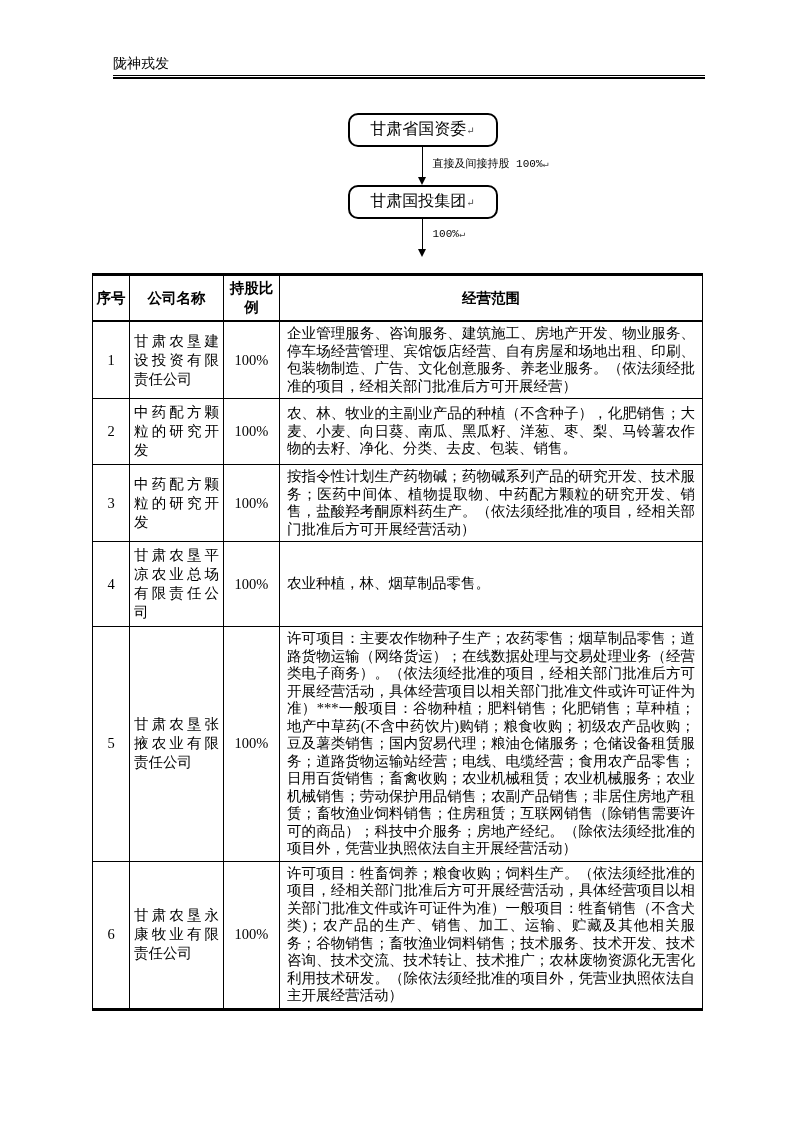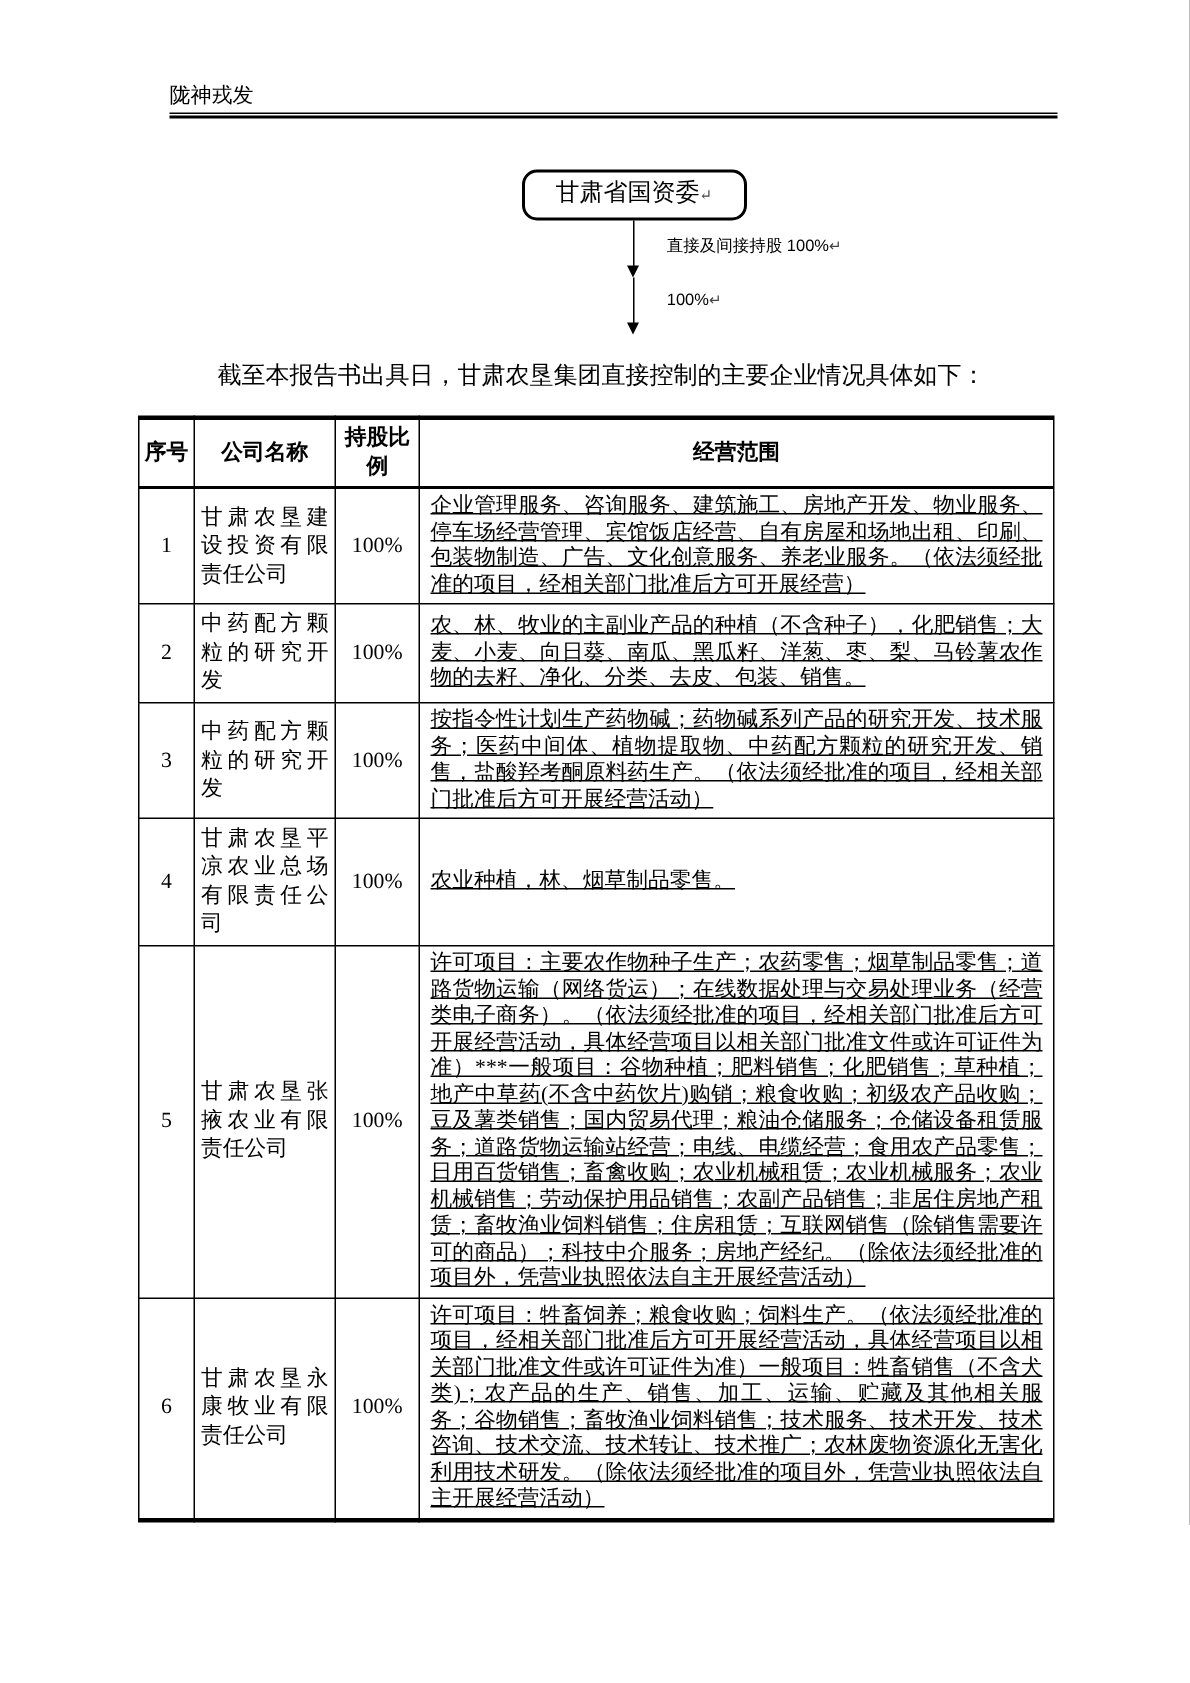--- a/index.html
+++ b/index.html
@@ -68,25 +68,25 @@
     position: absolute;
     left: -4.5px;
     top: 30px;
     width: 0; height: 0;
     border-left: 4.5px solid transparent;
     border-right: 4.5px solid transparent;
     border-top: 8px solid #000;
   }
   .org-arrow .arrow-label {
     position: absolute;
-    left: 22px;
+    left: 10px;
     top: 9px;
     white-space: nowrap;
     font-size: 11px;
-    font-family: Liberation Sans, sans-serif;
+    font-family: Liberation Mono, monospace;
   }
   .pmark { font-size: 10px; color: #444; }
   
   .section-heading {
     margin: 32px 88px 0 113px;
     text-indent: 39px;
     font-size: 16px;
     font-weight: bold;
   }
   .intro-paragraph {
@@ -121,21 +121,20 @@
     line-height: 19px;
     text-align: justify;
     text-justify: inter-character;
   }
   td.c-ratio { text-align: center; padding: 2px; }
   td.c-scope {
     padding: 3px 7px;
     line-height: 17.5px;
     text-align: justify;
     text-justify: inter-ideograph;
-    text-decoration: underline;
   }
   tr.tall-row td { height: 70px; }
 </style>
 </head>
 <body>
 
 <div class="page">
 
   <div class="doc-header">
     <span class="left">陇神戎发</span>
@@ -145,31 +144,31 @@
   <div class="org-chart">
 
     <div class="org-box"><span>甘肃省国资委</span><span class="pmark">↵</span></div>
 
     <div class="org-arrow">
       <div class="line"></div>
       <div class="head"></div>
       <div class="arrow-label"><span>直接及间接持股 100%</span><span class="pmark">↵</span></div>
     </div>
 
+    <div class="org-box"><span>甘肃国投集团</span><span class="pmark">↵</span></div>
 
     <div class="org-arrow">
       <div class="line"></div>
       <div class="head"></div>
       <div class="arrow-label"><span>100%</span><span class="pmark">↵</span></div>
     </div>
 
 
   </div>
 
-  <div class="intro-paragraph">截至本报告书出具日，甘肃农垦集团直接控制的主要企业情况具体如下：</div>
 
   <table class="subsidiaries">
     <colgroup>
       <col style="width:37px">
       <col style="width:94px">
       <col style="width:56px">
       <col style="width:423px">
     </colgroup>
     <thead>
       <tr>

